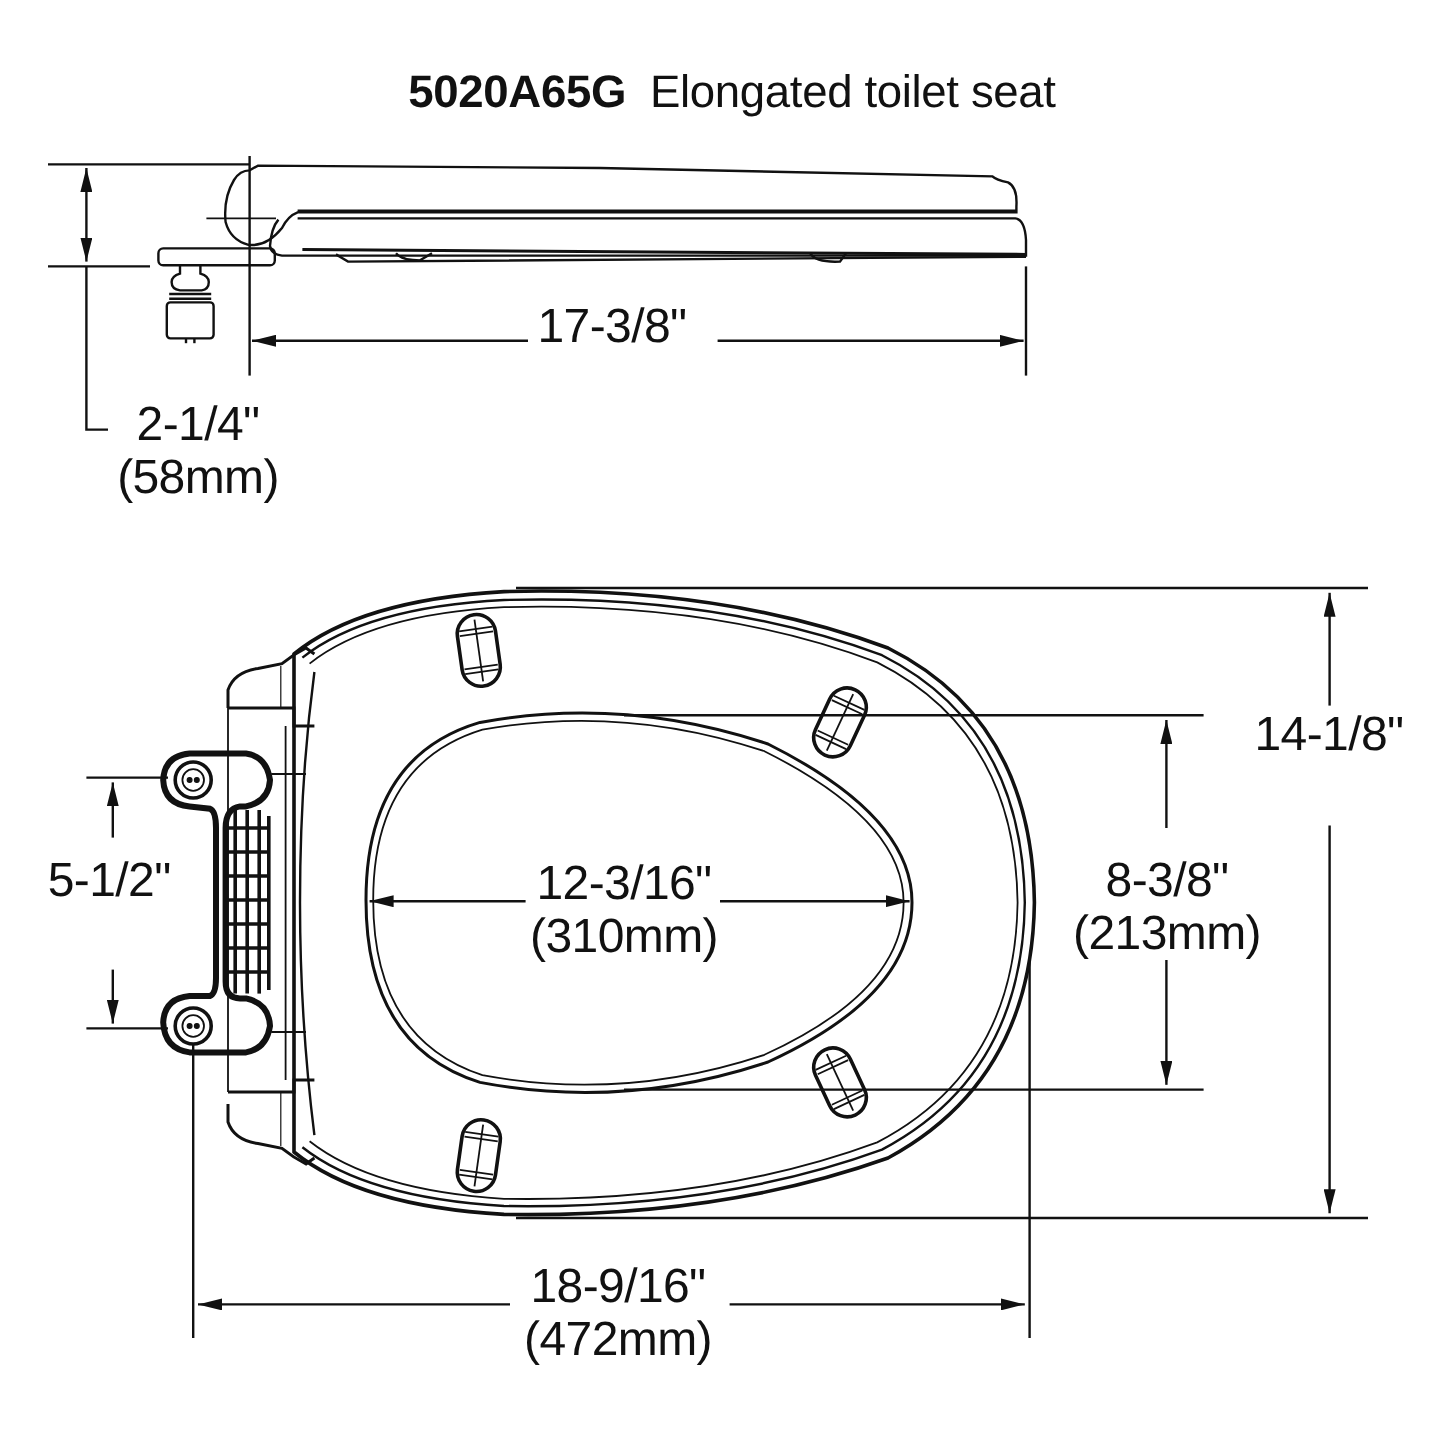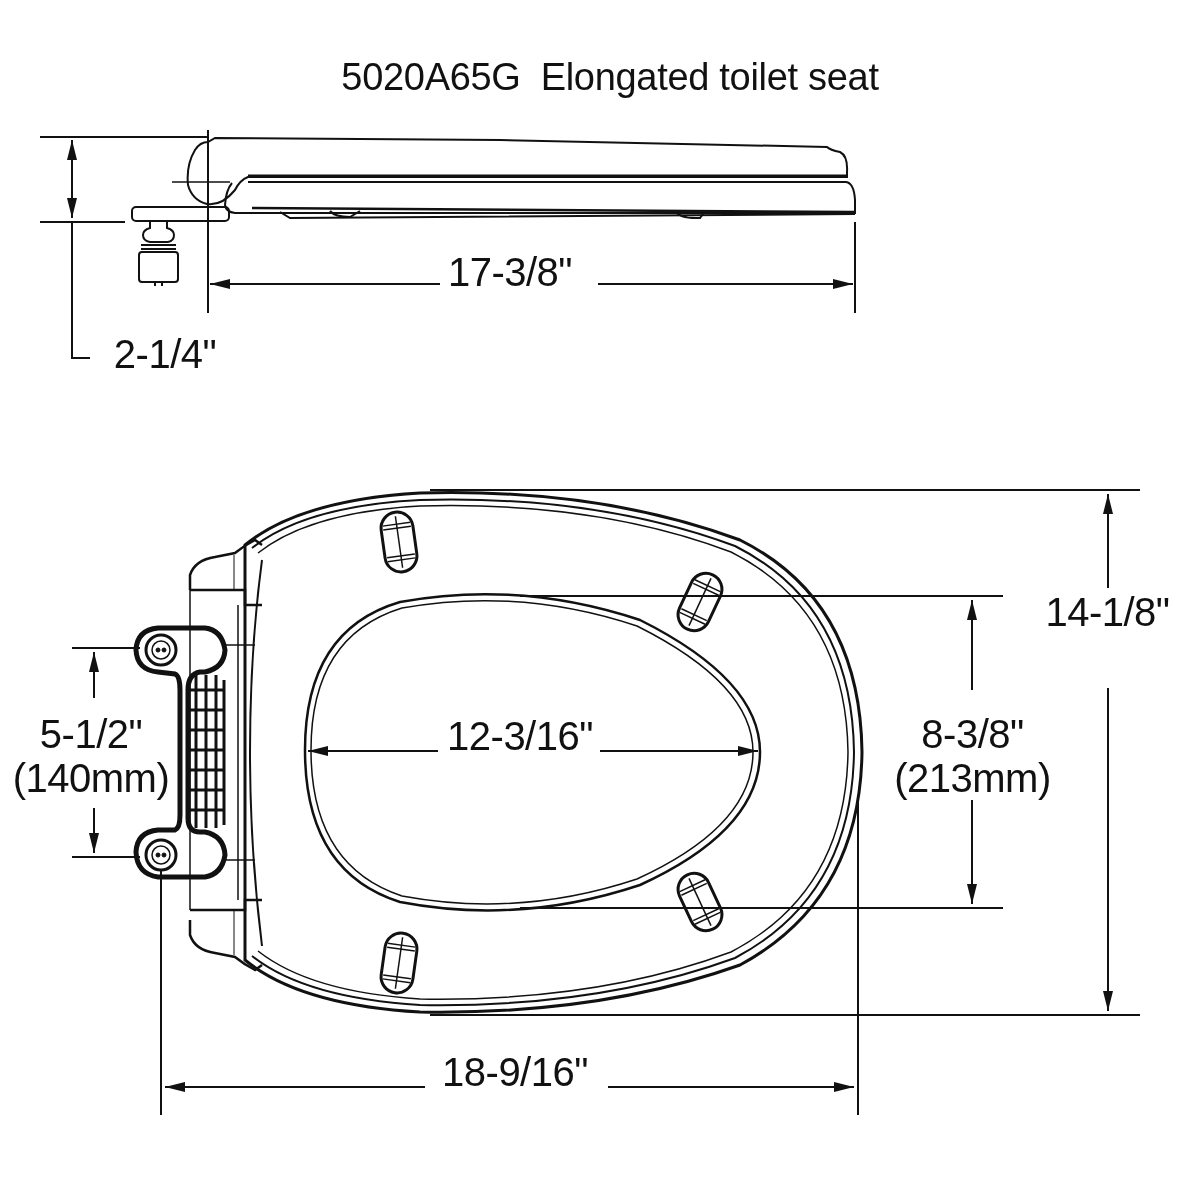--- a/index.html
+++ b/index.html
@@ -1,20 +1,20 @@
 <!DOCTYPE html>
 <html><head>
 <meta charset="utf-8">
 <style>
   html, body { margin: 0; padding: 0; background: #ffffff; }
   body { width: 1200px; height: 1200px; position: relative; overflow: hidden;
          font-family: "Liberation Sans", sans-serif; color: #111111; }
   .title { position: absolute; left: 0; top: 52px; width: 1220px; text-align: center;
            font-size: 38px; line-height: 50px; letter-spacing: -0.3px; }
-  .title .model { font-weight: normal; }
+  .title .model { font-weight: bold; }
   .title .name { font-weight: normal; margin-left: 20px; }
   svg.drawing { position: absolute; left: 0; top: 0; }
   .dim { position: absolute; text-align: center; font-size: 40px; line-height: 44px;
          background: transparent; white-space: nowrap; letter-spacing: -0.5px; }
   .dim span { display: block; }
 </style>
 </head>
 <body>
 
 <div class="title">
@@ -175,30 +175,32 @@
     <line x1="165" y1="1087" x2="425" y2="1087" marker-start="url(#arr)"></line>
     <line x1="608" y1="1087" x2="854" y2="1087" marker-end="url(#arr)"></line>
   </g>
 </svg>
 
 <div class="dim" style="left:400px; top:250px; width:220px;">
   <span>17-3/8"</span>
 </div>
 <div class="dim" style="left:70px; top:332px; width:190px;">
   <span>2-1/4"</span>
+  <span>(58mm)</span>
 </div>
 <div class="dim" style="left:0px; top:712px; width:182px;">
   <span>5-1/2"</span>
-  <span>(140mm)</span>
 </div>
 <div class="dim" style="left:420px; top:714px; width:200px;">
   <span>12-3/16"</span>
+  <span>(310mm)</span>
 </div>
 <div class="dim" style="left:880px; top:712px; width:185px;">
   <span>8-3/8"</span>
   <span>(213mm)</span>
 </div>
 <div class="dim" style="left:1015px; top:590px; width:185px;">
   <span>14-1/8"</span>
 </div>
 <div class="dim" style="left:415px; top:1050px; width:200px;">
   <span>18-9/16"</span>
+  <span>(472mm)</span>
 </div>
 
 </body></html>

